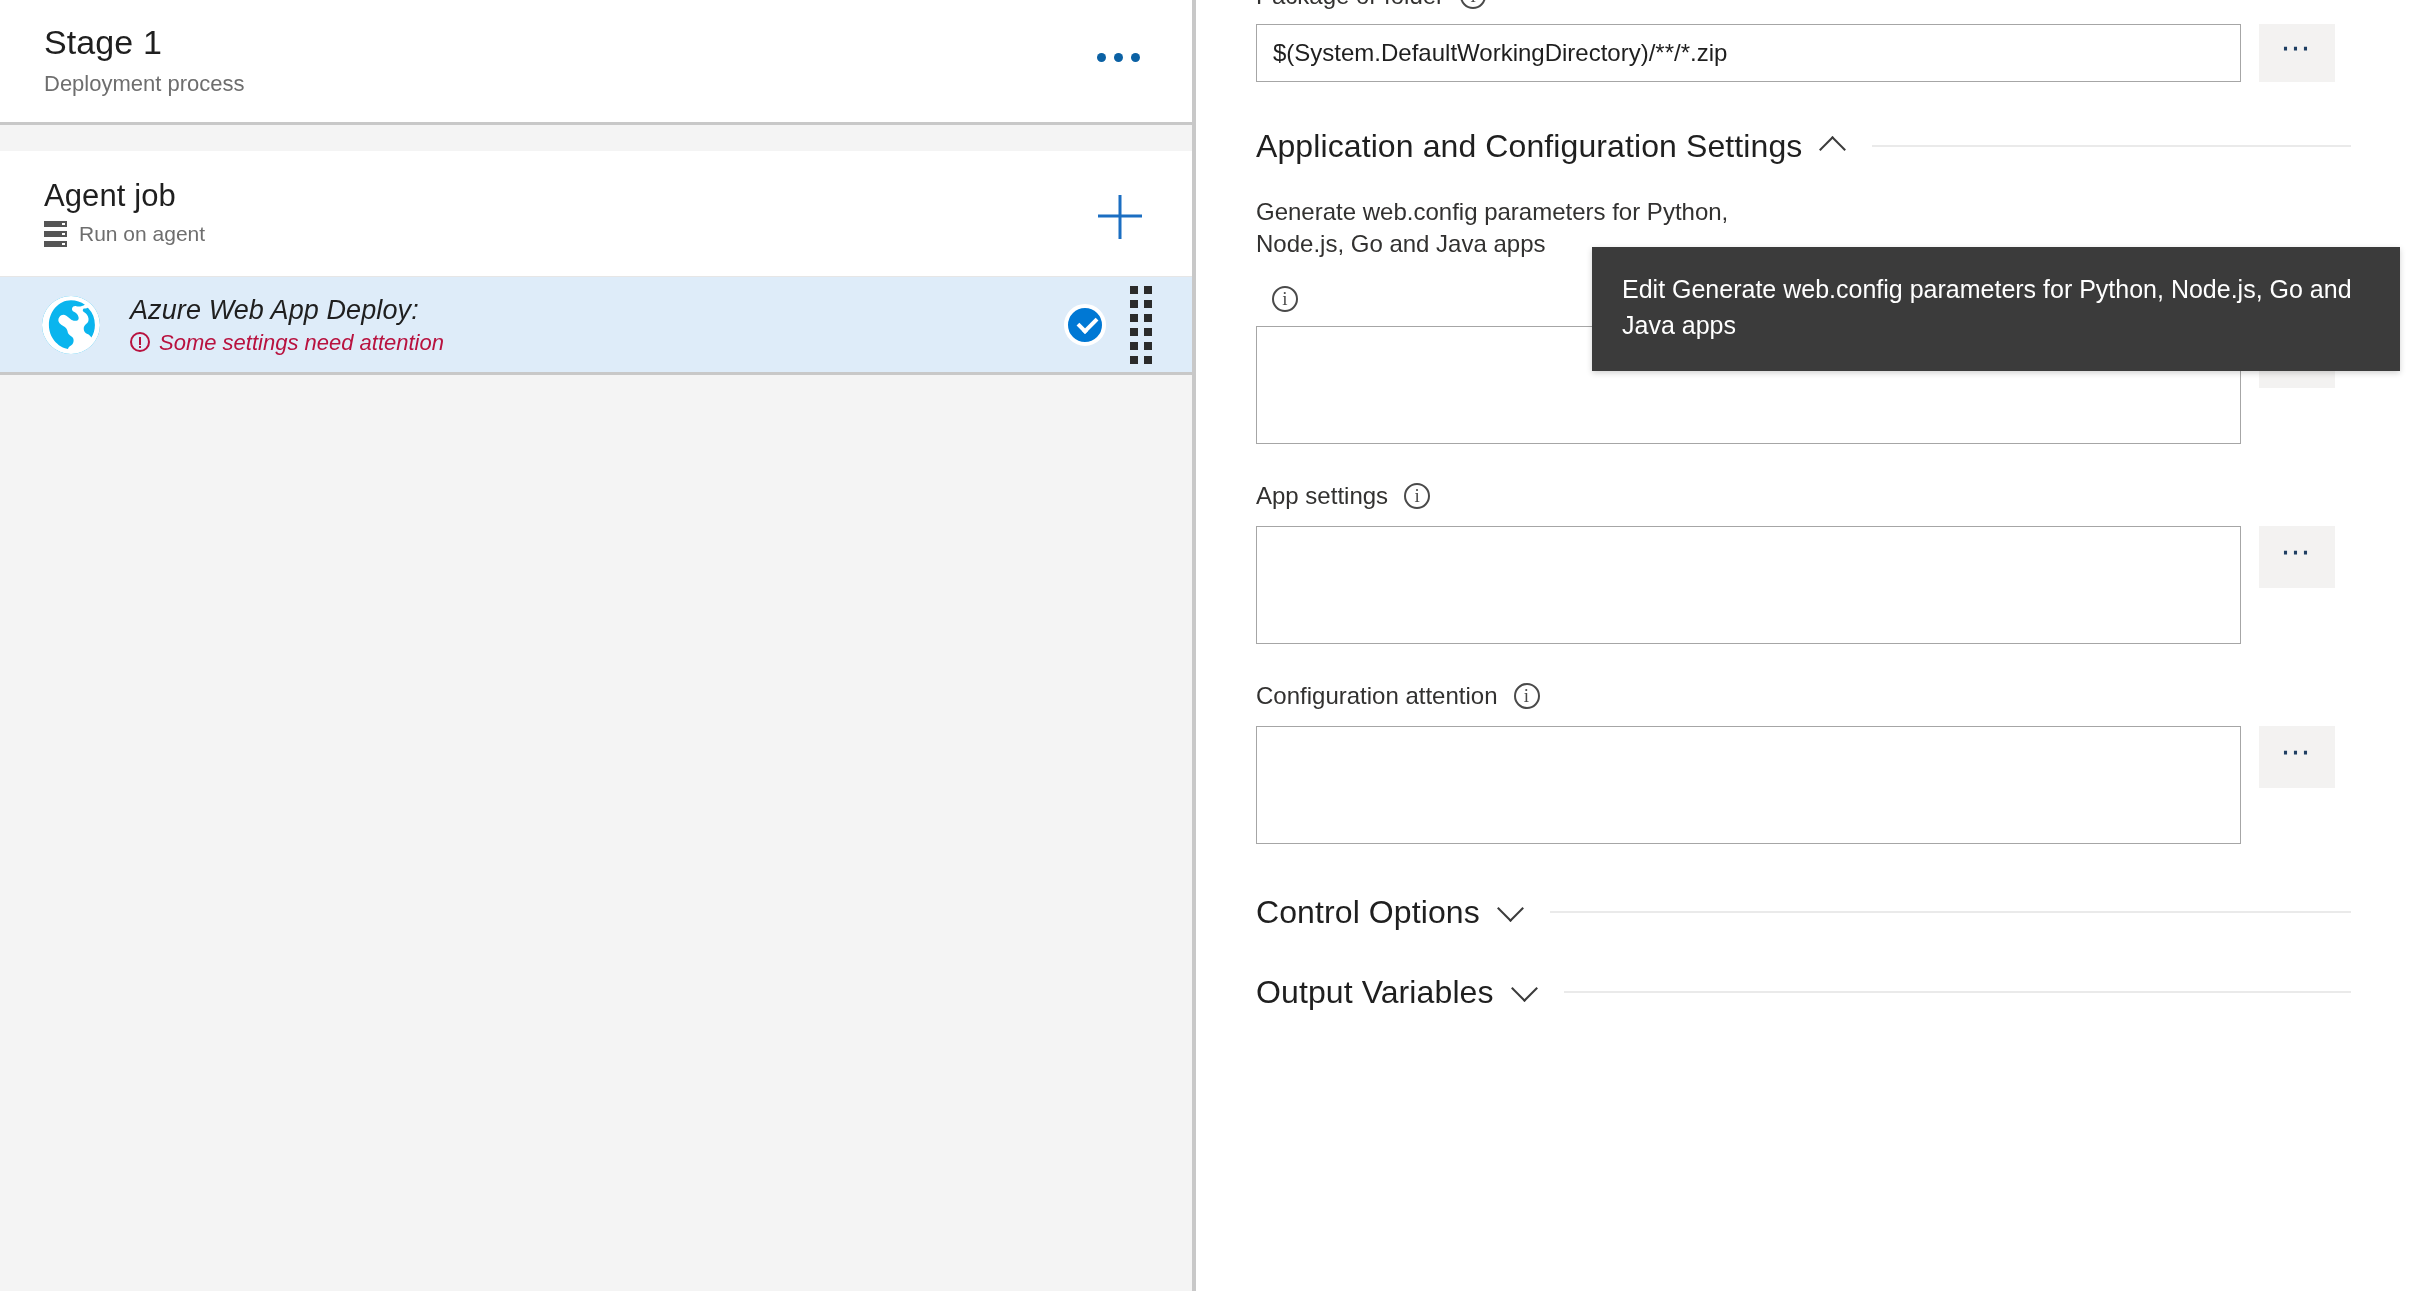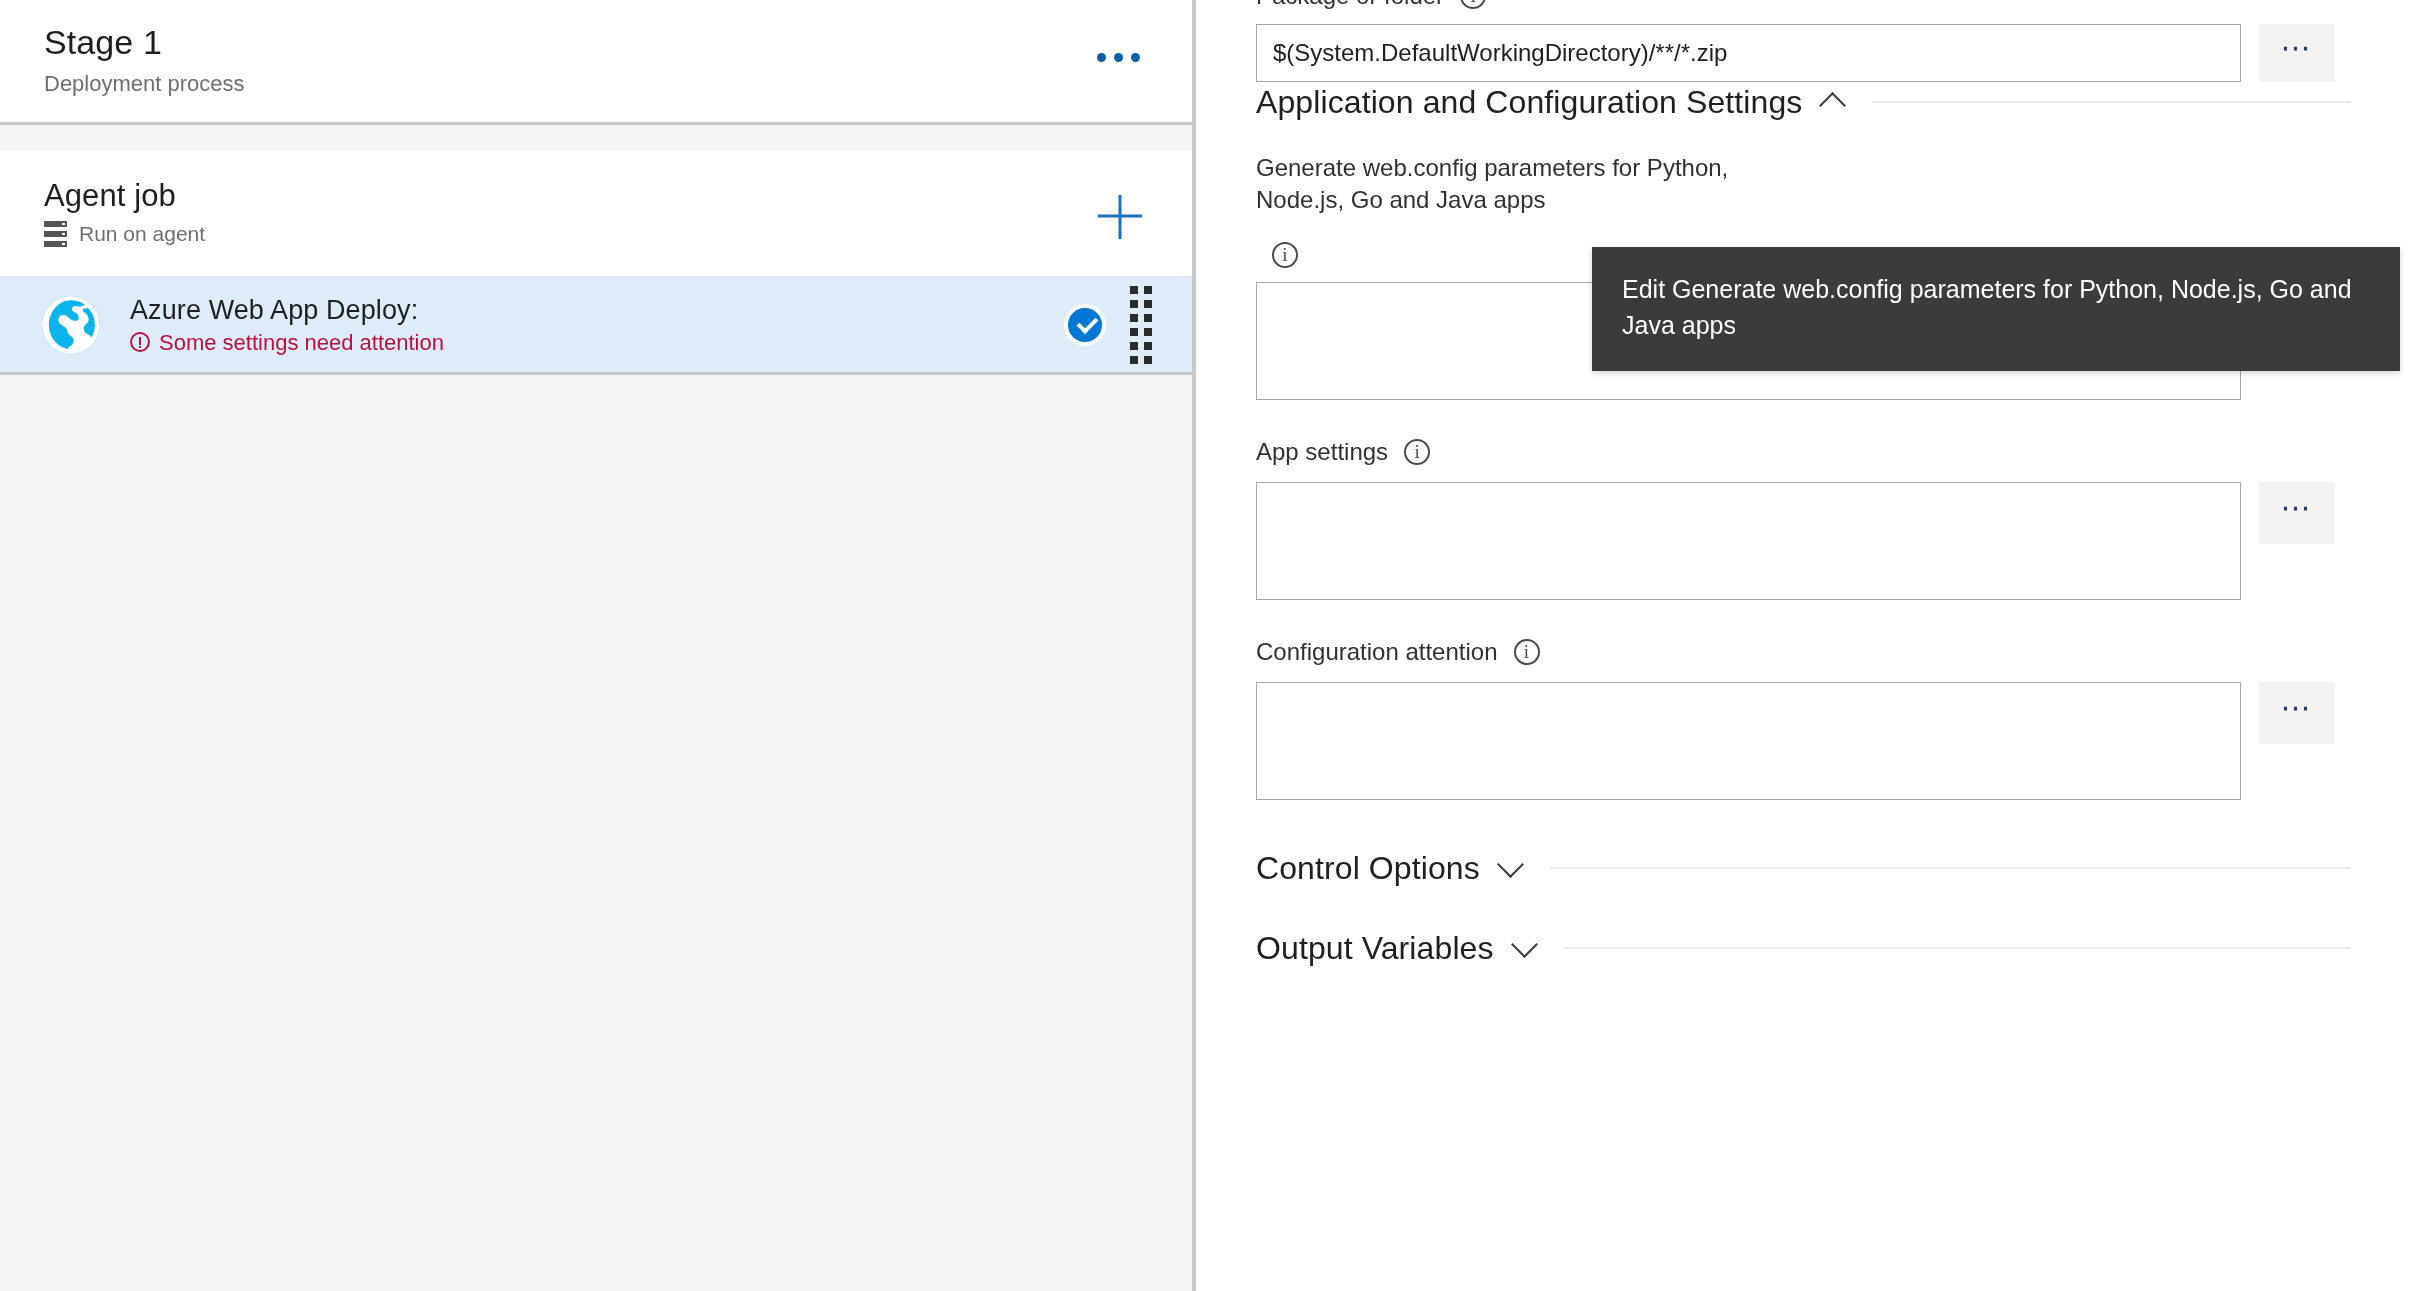--- a/index.html
+++ b/index.html
@@ -160,21 +160,21 @@
     padding-left: 40px;
     cursor: pointer;
   }
   .task-icon {
     width: 62px; height: 62px;
     flex: 0 0 62px;
     margin-right: 28px;
     position: relative;
   }
   .task-icon svg { display: block; }
-  .task-text { flex: 1 1 auto; min-width: 0; }
+  .task-text { flex: 1 1 auto; min-width: 0; font-style: italic; }
   .task-name {
     font-size: 27px;
     color: #1f1f1f;
     line-height: 33px;
     letter-spacing: 0.1px;
   }
   .task-warn {
     display: flex;
     align-items: center;
     margin-top: 2px;
@@ -335,20 +335,21 @@
     font-size: 30px;
     letter-spacing: 3px;
     line-height: 20px;
     padding-bottom: 12px;
     font-family: "Liberation Sans", sans-serif;
   }
 
   .section-header {
     display: flex;
     align-items: center;
+    margin-top: 44px;
     cursor: pointer;
     max-width: 1095px;
   }
   .section-title {
     font-size: 32px;
     color: #1f1f1f;
     font-weight: 400;
     line-height: 40px;
     letter-spacing: 0.1px;
     white-space: nowrap;

